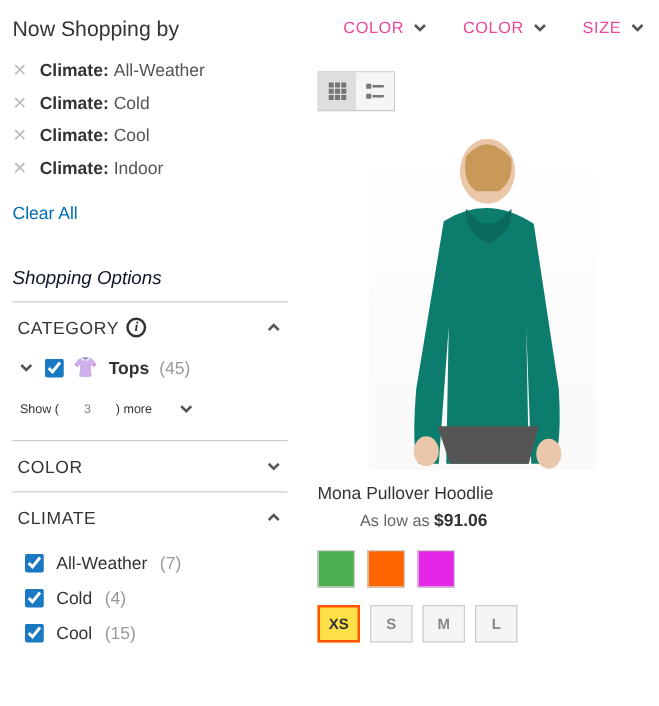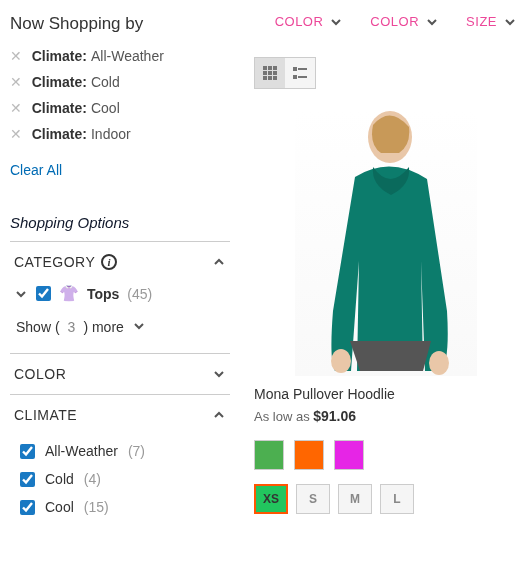--- a/index.html
+++ b/index.html
@@ -24,46 +24,46 @@
   .chev svg { width: 12px; height: 12px; stroke: #555; stroke-width: 2; fill: none; }
   .info-ic { width: 16px; height: 16px; border: 2px solid #333; border-radius: 50%; display: inline-flex; align-items: center; justify-content: center; font-size: 11px; font-weight: bold; font-style: italic; font-family: Georgia, serif; }
 
   .facet-body { padding: 2px 4px 12px 4px; }
   .cat-row { display: flex; align-items: center; gap: 8px; font-size: 14px; margin-bottom: 12px; }
   .cat-chev { cursor: pointer; }
   .cat-cb { width: 15px; height: 15px; accent-color: #1979c3; cursor: pointer; }
   .cat-img { font-size: 16px; }
   .cat-name { font-weight: 600; }
   .count { color: #999; }
-  .show-more { display: flex; gap: 8px; font-size: 14px; color: #333; padding: 4px 0 6px 2px; cursor: pointer; }
+  .show-more { display: flex; align-items: center; gap: 20px; font-size: 10px; color: #333; padding: 4px 0 6px 2px; cursor: pointer; }
 
   .climate-row { display: flex; align-items: center; gap: 10px; padding: 6px 6px; }
   .climate-row input { width: 15px; height: 15px; accent-color: #1979c3; cursor: pointer; }
 
   .topbar { display: flex; gap: 27px; justify-content: flex-end; align-items: center; font-size: 13px; color: #ec4899; margin-bottom: 28px; }
   .top-filter { display: flex; align-items: center; gap: 6px; cursor: pointer; letter-spacing: 0.5px; }
 
   .toolbar { display: flex; align-items: center; gap: 18px; margin-bottom: 22px; }
   .view-modes { border: 1px solid #ccc; display: flex; }
   .mode { width: 30px; height: 30px; display: flex; align-items: center; justify-content: center; cursor: pointer; background: #f5f5f5; }
   .mode.active { background: #dedede; }
   .mode svg { width: 16px; height: 16px; fill: #757575; }
   .items-count { font-size: 14px; color: #333; margin-left: auto; }
 
   .product { }
   .product-img { width: 182px; height: 265px; margin: 0 auto 10px auto; background: linear-gradient(180deg,#ffffff 0%,#f9f9f9 100%); position: relative; overflow: hidden; }
   .product-name { font-size: 14px; color: #333; margin: 8px 0 6px 0; }
-  .price-label { font-size: 13px; color: #666; }
+  .price-label { font-size: 13px; color: #666; margin-left: 34px; }
   .price { font-weight: 700; font-size: 14px; }
 
   .swatches { display: flex; gap: 10px; margin: 16px 0 14px 0; }
   .swatch { width: 30px; height: 30px; border: 1px solid #ccc; cursor: pointer; }
   .sizes { display: flex; gap: 8px; }
   .size { width: 34px; height: 30px; border: 1px solid #ccc; background: #f5f5f5; display: flex; align-items: center; justify-content: center; font-size: 12px; color: #888; font-weight: 600; cursor: pointer; }
-  .size.sel { border: 2px solid #ff5501; background: #22c55e; color: #333; }
+  .size.sel { border: 2px solid #ff5501; background: #fde047; color: #333; }
 
   
   .p-svg { position: absolute; inset: 0; }
 </style>
 </head>
 <body>
 
 <div class="wrap">
   <aside class="sidebar">
     <div class="now-shopping">Now Shopping by</div>

